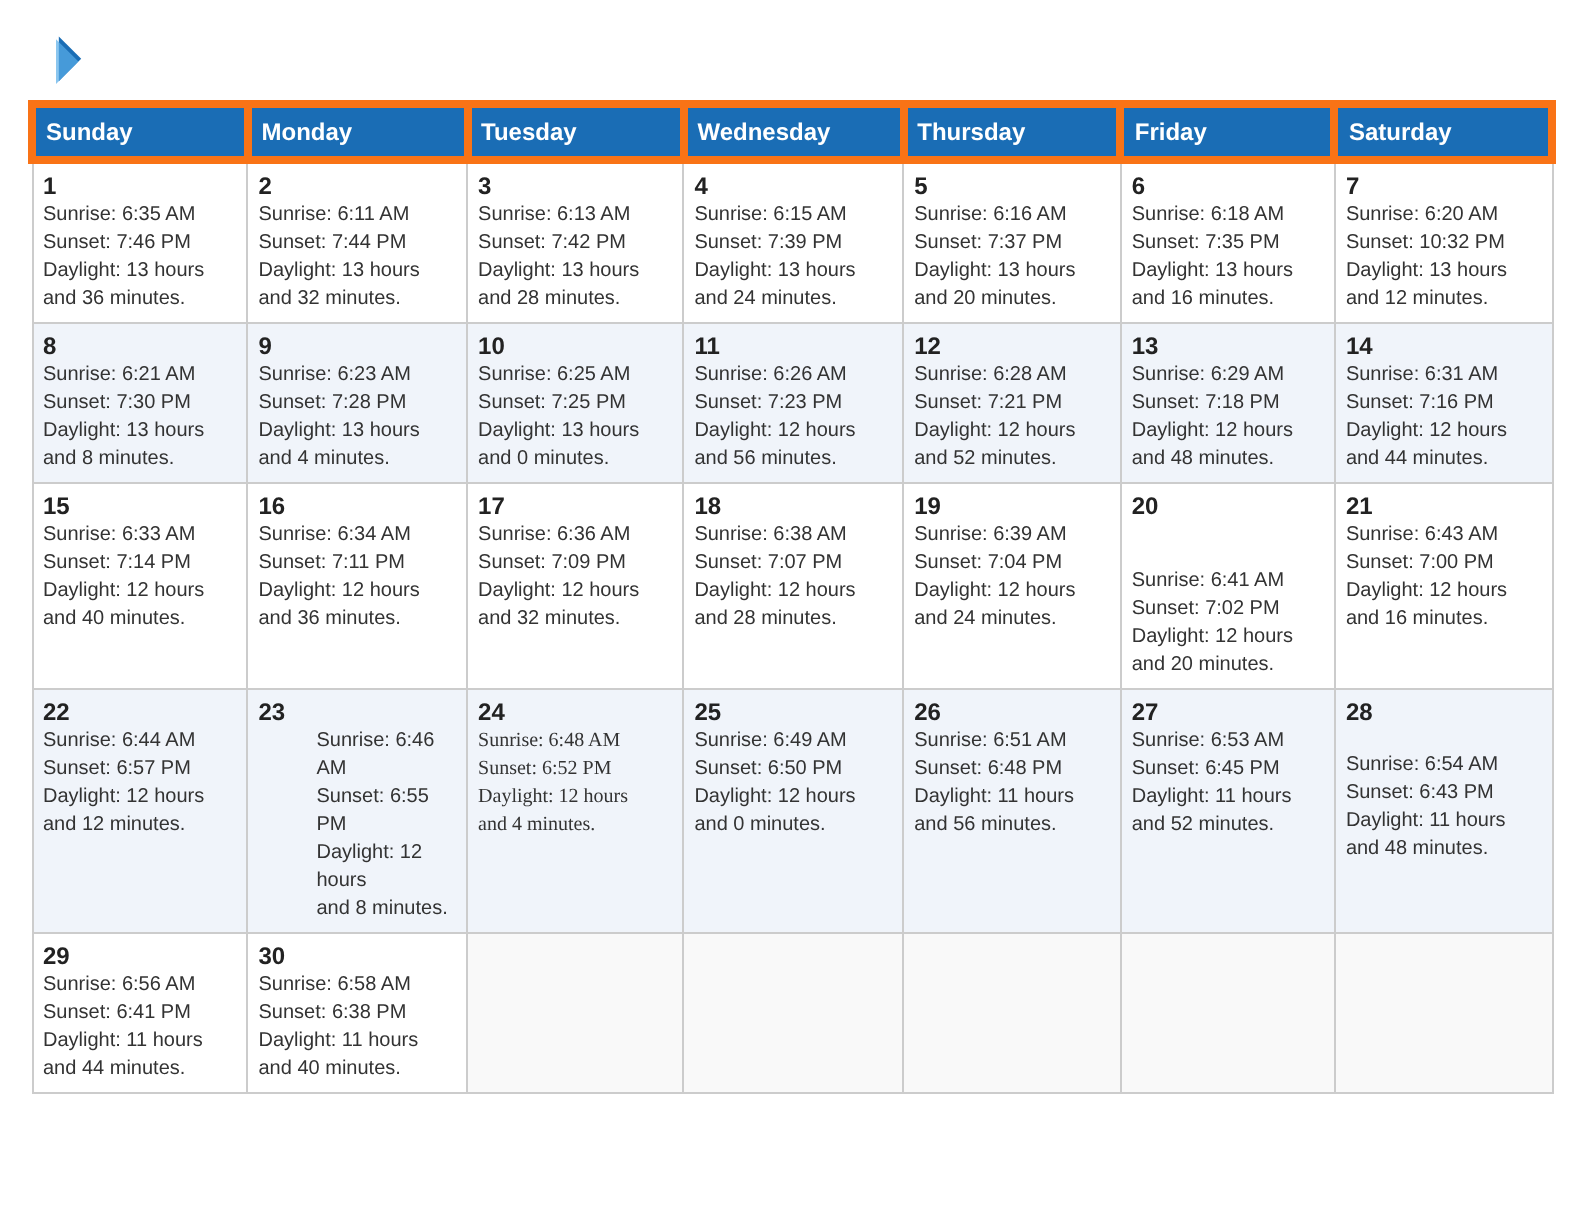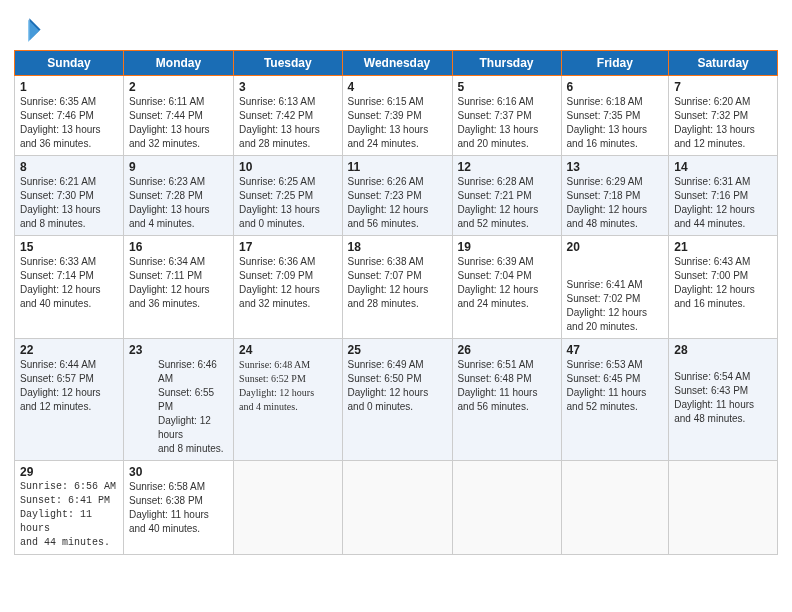--- a/index.html
+++ b/index.html
@@ -54,25 +54,25 @@
       margin-top: 2px;
     }
     .calendar {
       width: 100%;
       border-collapse: collapse;
       font-size: 10.5px;
     }
     .calendar th {
       background: #1a6db5;
       color: #fff;
-      text-align: center;
+      text-align: left;
       padding: 5px 5px;
       font-size: 12px;
       font-weight: bold;
-      border: 1px solid #f97316;
+      border: 4px solid #f97316;
     }
     .calendar td {
       border: 1px solid #ccc;
       vertical-align: top;
       padding: 4px 5px;
       width: 113px;
       min-height: 70px;
       background: #fff;
     }
     .calendar tr:nth-child(even) td {
@@ -167,21 +167,21 @@
           <td>
             <span class="day-num">6</span>
             <div class="day-info" style="white-space: pre-line;">Sunrise: 6:18 AM
 Sunset: 7:35 PM
 Daylight: 13 hours
 and 16 minutes.</div>
           </td>
           <td>
             <span class="day-num">7</span>
             <div class="day-info" style="white-space: pre-line;">Sunrise: 6:20 AM
-Sunset: 7:32 PM
+Sunset: 10:32 PM
 Daylight: 13 hours
 and 12 minutes.</div>
           </td>
         </tr>
         <tr>
           <td>
             <span class="day-num">8</span>
             <div class="day-info" style="white-space: pre-line;">Sunrise: 6:21 AM
 Sunset: 7:30 PM
 Daylight: 13 hours
@@ -311,38 +311,38 @@
 and 0 minutes.</div>
           </td>
           <td>
             <span class="day-num">26</span>
             <div class="day-info" style="white-space: pre-line;">Sunrise: 6:51 AM
 Sunset: 6:48 PM
 Daylight: 11 hours
 and 56 minutes.</div>
           </td>
           <td>
-            <span class="day-num">47</span>
+            <span class="day-num">27</span>
             <div class="day-info" style="white-space: pre-line;">Sunrise: 6:53 AM
 Sunset: 6:45 PM
 Daylight: 11 hours
 and 52 minutes.</div>
           </td>
           <td>
             <span class="day-num">28</span>
             <div class="day-info" style="white-space: pre-line; margin-top: 13px;">Sunrise: 6:54 AM
 Sunset: 6:43 PM
 Daylight: 11 hours
 and 48 minutes.</div>
           </td>
         </tr>
         <tr>
           <td>
             <span class="day-num">29</span>
-            <div class="day-info" style="white-space: pre-line; font-family: Liberation Mono, monospace;">Sunrise: 6:56 AM
+            <div class="day-info" style="white-space: pre-line;">Sunrise: 6:56 AM
 Sunset: 6:41 PM
 Daylight: 11 hours
 and 44 minutes.</div>
           </td>
           <td>
             <span class="day-num">30</span>
             <div class="day-info" style="white-space: pre-line;">Sunrise: 6:58 AM
 Sunset: 6:38 PM
 Daylight: 11 hours
 and 40 minutes.</div>

